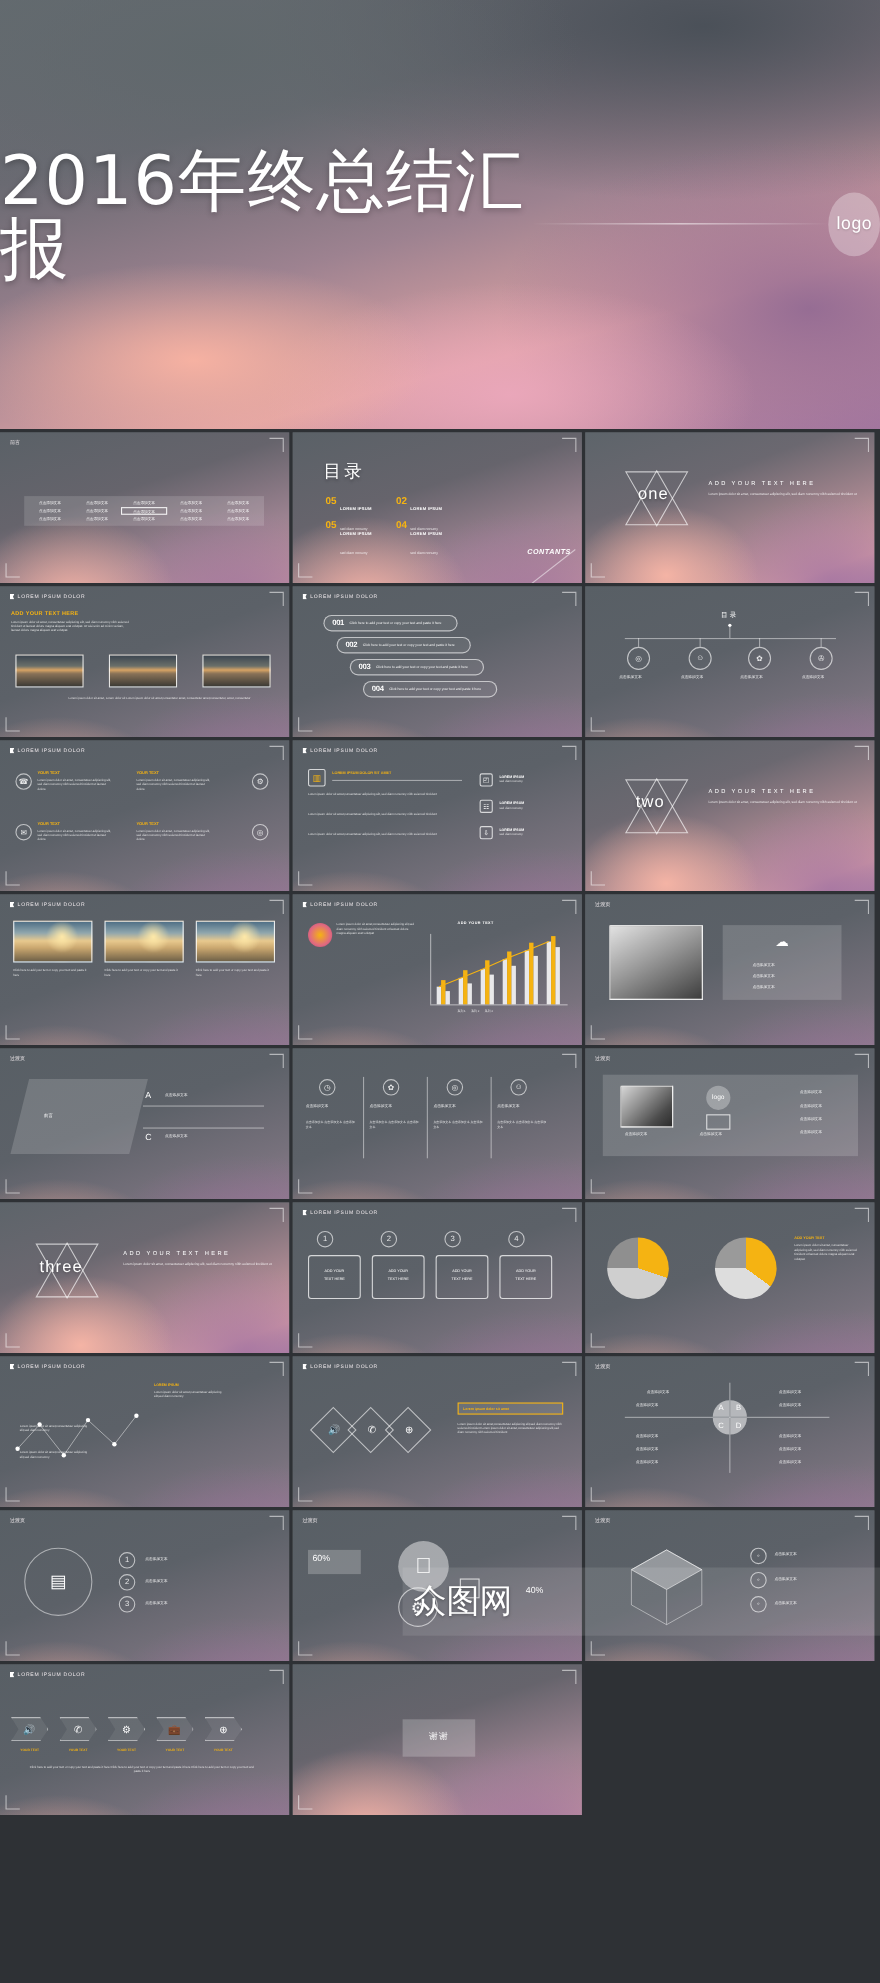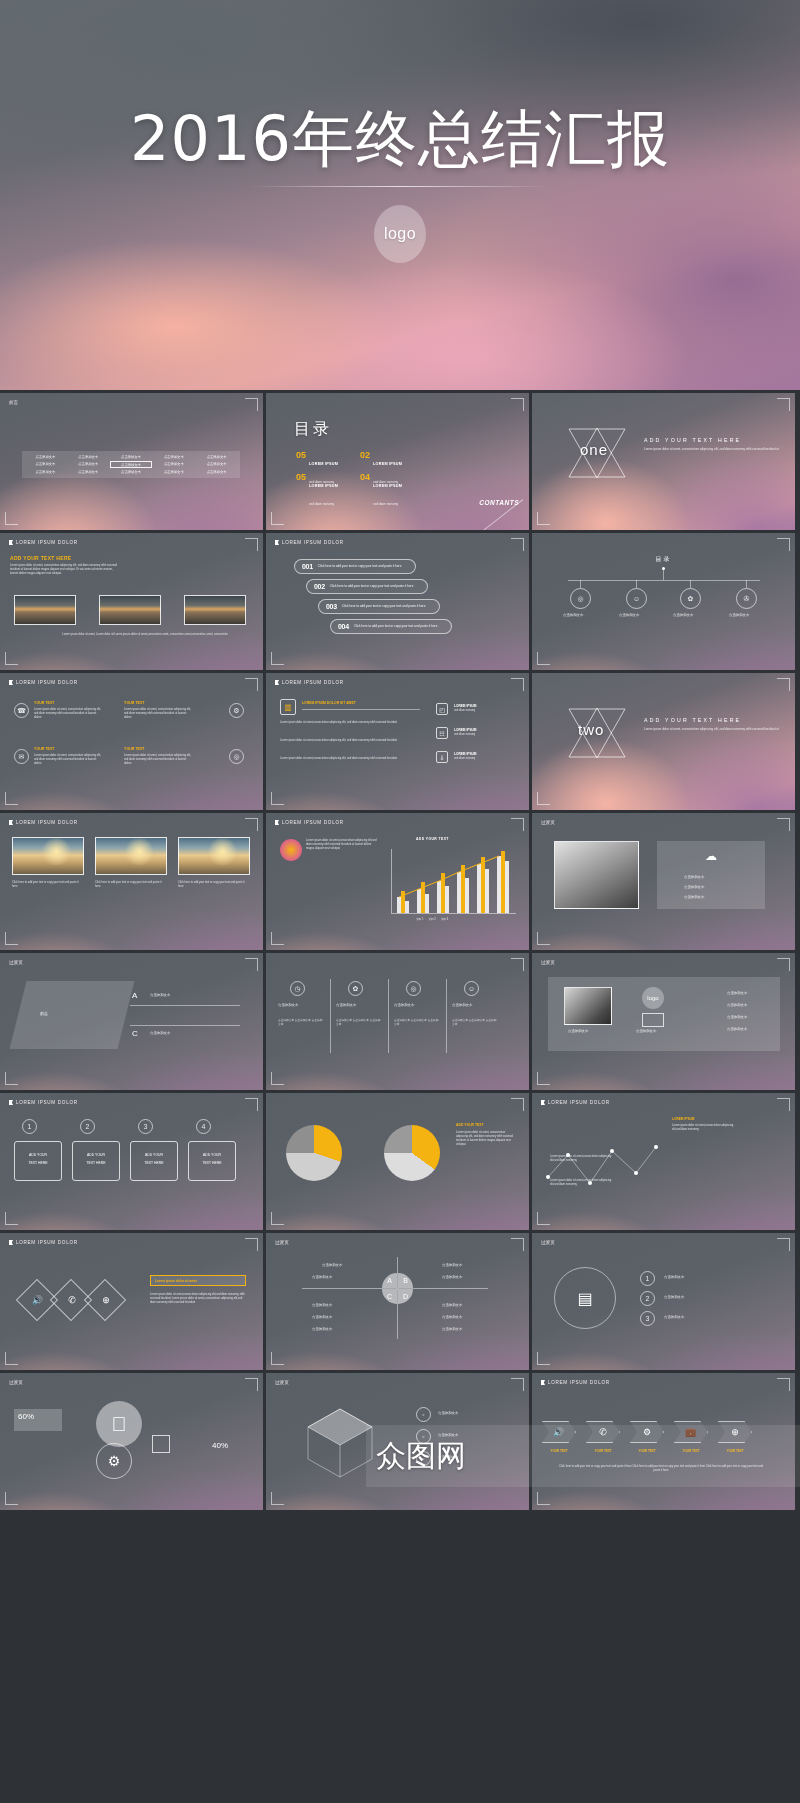--- a/index.html
+++ b/index.html
@@ -30,22 +30,22 @@
   #hero .bg {
     background:
       radial-gradient(ellipse 45% 38% at 22% 84%, rgba(247,178,162,0.98) 0%, rgba(247,178,162,0) 60%),
       radial-gradient(ellipse 45% 42% at 58% 92%, rgba(236,168,188,0.9) 0%, rgba(236,168,188,0) 62%),
       radial-gradient(ellipse 52% 58% at 92% 72%, rgba(143,104,146,0.9) 0%, rgba(143,104,146,0) 68%),
       radial-gradient(ellipse 60% 55% at 24% 12%, rgba(96,104,108,0.98) 0%, rgba(96,104,108,0) 70%),
       radial-gradient(ellipse 70% 55% at 80% 6%, rgba(74,80,88,0.98) 0%, rgba(74,80,88,0) 74%),
       linear-gradient(165deg, #646b70 0%, #6a6a72 28%, #9d8290 52%, #dfa3a4 74%, #a87aa2 100%);
   }
   #hero-inner {
-    position:absolute; inset:0; display:flex; flex-direction:column;
-    align-items:center; justify-content:flex-start; padding-top:108px;
+    position:absolute; inset:0; display:flex; flex-direction:row;
+    align-items:center; justify-content:flex-start; 
   }
   #hero-title {
     font-size:62px; font-weight:400; color:#fff; letter-spacing:1px;
     text-shadow:0 2px 6px rgba(0,0,0,0.28);
     font-family:"DejaVu Sans","Liberation Sans",sans-serif;
     line-height:1;
   }
   #hero-sub {
     margin-top:14px; font-size:24px; color:#f2eef0; letter-spacing:1.5px;
     text-shadow:0 1px 4px rgba(0,0,0,0.25);
@@ -543,20 +543,32 @@
     <div class="cn-tiny" style="position:absolute;left:36px;top:76px;">点击添加文本</div>
     <div style="position:absolute;left:110px;top:34px;width:22px;height:22px;border-radius:50%;background:rgba(255,255,255,.3);display:flex;align-items:center;justify-content:center;color:#fff;font-size:6px;">logo</div>
     <div class="sq" style="left:110px;top:60px;width:22px;height:14px;"></div>
     <div class="cn-tiny" style="position:absolute;left:104px;top:76px;">点击添加文本</div>
     <div class="cn-tiny" style="position:absolute;left:195px;top:38px;">点击添加文本</div>
     <div class="cn-tiny" style="position:absolute;left:195px;top:50px;">点击添加文本</div>
     <div class="cn-tiny" style="position:absolute;left:195px;top:62px;">点击添加文本</div>
     <div class="cn-tiny" style="position:absolute;left:195px;top:74px;">点击添加文本</div>
   </div>
 
+  <div class="slide v-warm">
+    <div class="bg"></div>
+      <div class="corner tr"></div>
+      <div class="corner bl"></div>
+    <svg class="star" style="left:30px;top:34px;" viewBox="0 0 62 56">
+      <polygon points="31,3 59,52 3,52" fill="none" stroke="rgba(255,255,255,.65)" stroke-width="1"></polygon>
+      <polygon points="31,53 3,4 59,4" fill="none" stroke="rgba(255,255,255,.65)" stroke-width="1"></polygon>
+    </svg>
+    <div class="sec-word" style="left:36px;top:50px;">three</div>
+    <div class="sec-title" style="left:112px;top:44px;">ADD YOUR TEXT HERE</div>
+    <div class="sec-body" style="left:112px;top:54px;">Lorem ipsum dolor sit amet, consectetuer adipiscing elit, sed diam nonumny nibh euismod tincidunt ut</div>
+  </div>
 
   <div class="slide v-dark">
     <div class="bg"></div>
       <div class="corner tr"></div>
       <div class="corner bl"></div>
     <div class="s-head">
         <span class="flag"></span>
         <span>LOREM IPSUM DOLOR</span>
       </div>
     <div class="circ sm" style="left:22px;top:26px;">1</div>
@@ -723,20 +735,27 @@
         <span class="ico" style="font-size:9px;">⊕</span>
       </div>
     <div style="position:absolute;left:10px;top:76px;width:34px;text-align:center;font-size:3px;font-weight:bold;color:#f5b312;">YOUR TEXT</div>
     <div style="position:absolute;left:54px;top:76px;width:34px;text-align:center;font-size:3px;font-weight:bold;color:#f5b312;">YOUR TEXT</div>
     <div style="position:absolute;left:98px;top:76px;width:34px;text-align:center;font-size:3px;font-weight:bold;color:#f5b312;">YOUR TEXT</div>
     <div style="position:absolute;left:142px;top:76px;width:34px;text-align:center;font-size:3px;font-weight:bold;color:#f5b312;">YOUR TEXT</div>
     <div style="position:absolute;left:186px;top:76px;width:34px;text-align:center;font-size:3px;font-weight:bold;color:#f5b312;">YOUR TEXT</div>
     <div class="tiny2" style="position:absolute;left:26px;top:92px;width:206px;text-align:center;">Click here to add your text or copy your text and paste it here Click here to add your text or copy your text and paste it here Click here to add your text or copy your text and paste it here</div>
   </div>
 
+  <div class="slide v-mid">
+    <div class="bg"></div>
+      <div class="corner tr"></div>
+      <div class="corner bl"></div>
+    <div class="panel lt" style="left:100px;top:50px;width:66px;height:34px;"></div>
+    <div style="position:absolute;left:100px;top:60px;width:66px;text-align:center;font-size:8px;color:#fff;letter-spacing:1px;">谢谢</div>
+  </div>
 
 </div>
 
 <div id="wm">
   <div id="wm-logo">
     <span id="wm-logo-text">众图网</span>
   </div>
 </div>
 
 </body></html>

